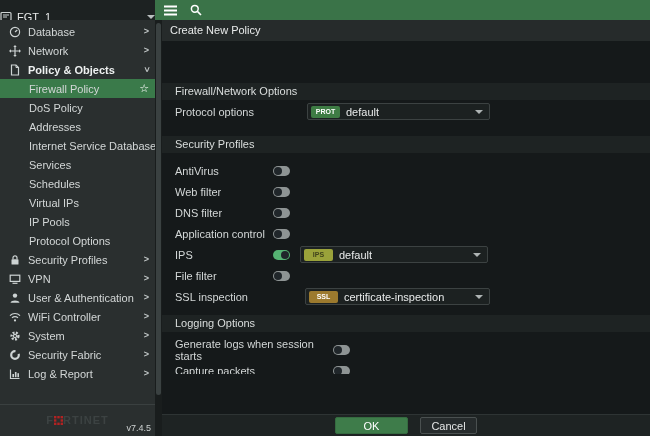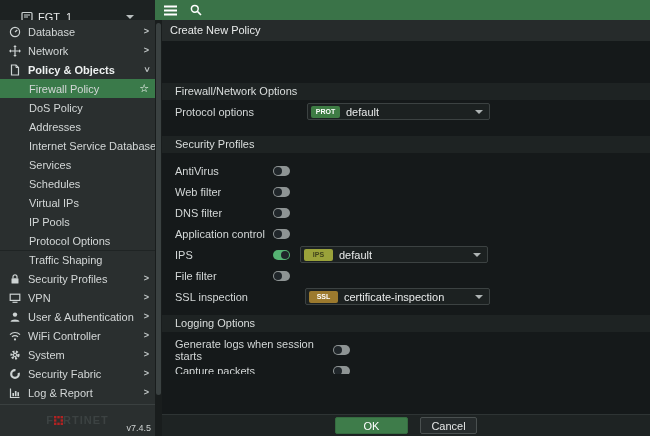--- a/index.html
+++ b/index.html
@@ -3,21 +3,21 @@
 <meta charset="utf-8">
 <style>
   * { margin:0; padding:0; box-sizing:border-box; }
   html,body { width:650px; height:436px; background:#101414; overflow:hidden;
     font-family:"Liberation Sans", sans-serif; }
   .app { position:relative; width:650px; height:436px; background:#15191a; font-size:11px; }
 
   
   .topbar { position:absolute; top:0; left:0; right:0; height:20px; display:flex; }
   .topbar-left { width:155px; height:34px; background:#1d2222; border-bottom:1px solid #121616;
-    display:flex; align-items:center; padding:0 21px; color:#e8eaea; }
+    display:flex; align-items:center; padding:0 0; color:#e8eaea; }
   .topbar-left .host { margin-left:5px; font-size:11px; }
   .caret-down { margin-left:auto; width:0; height:0; border-left:4px solid transparent;
     border-right:4px solid transparent; border-top:4px solid #b9bfbf; }
   .topbar-right { flex:1; height:20px; background:#3a7348; display:flex; align-items:center;
     padding-left:9px; gap:13px; }
 
   
   .sidebar { position:absolute; top:20px; left:0; width:155px; bottom:0; background:#2a2f2f; }
   .nav { position:absolute; top:2px; left:0; right:0; }
   .nav-item { display:flex; align-items:center; height:19px; padding:0 6px 0 8px;
@@ -193,23 +193,20 @@
       </div>
       <div class="nav-item sub">
         <span class="lbl">Virtual IPs</span>
       </div>
       <div class="nav-item sub">
         <span class="lbl">IP Pools</span>
       </div>
       <div class="nav-item sub">
         <span class="lbl">Protocol Options</span>
       </div>
-      <div class="nav-item sub divider-top">
-        <span class="lbl">Traffic Shaping</span>
-      </div>
       <div class="nav-item">
         <span class="icon">
             <svg width="12" height="12" viewBox="0 0 12 12">
               <rect x="2.5" y="5.3" width="7" height="5.2" rx="0.6" fill="#cdd3d3"></rect>
               <path d="M4 5.3V3.8a2 2 0 014 0v1.5" fill="none" stroke="#cdd3d3" stroke-width="1.2"></path>
             </svg>
           </span>
         <span class="lbl">Security Profiles</span>
         <span class="chev">&gt;</span>
       </div>

